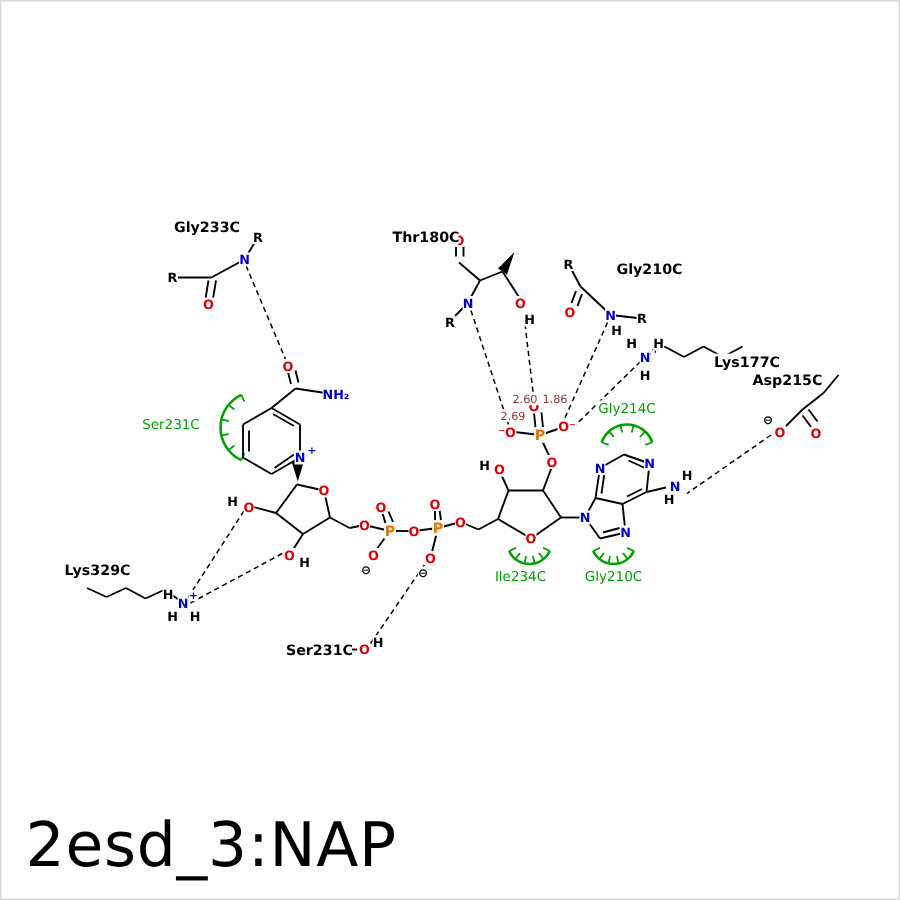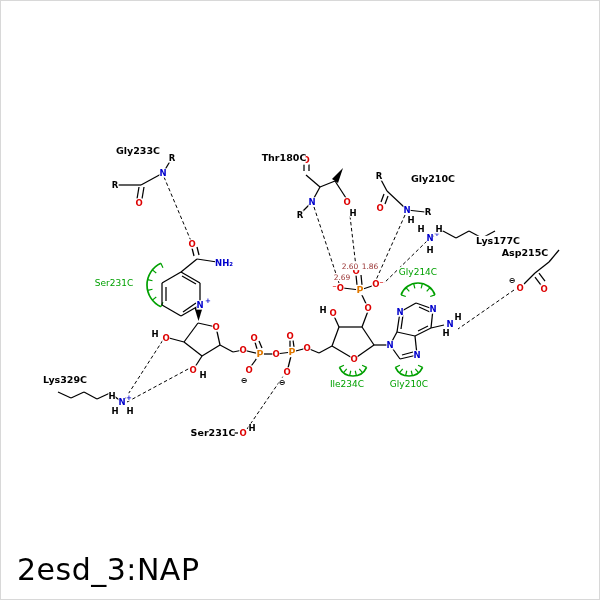--- a/index.html
+++ b/index.html
@@ -1,18 +1,18 @@
 <!DOCTYPE html>
 <html><head>
 <meta charset="utf-8">
 <style>
   html,body{margin:0;padding:0;background:#ffffff;}
   .canvas{position:relative;width:600px;height:600px;background:#ffffff;border:1px solid #d8d8d8;box-sizing:border-box;overflow:hidden;font-family:"DejaVu Sans",sans-serif;}
   svg text{font-family:"DejaVu Sans",sans-serif;}
-  .plot-title{position:absolute;left:16px;bottom:12px;font-size:30px;color:#000;letter-spacing:0.5px;}
+  .plot-title{position:absolute;left:16px;bottom:12px;font-size:41px;color:#000;letter-spacing:0.5px;}
 </style>
 </head>
 <body>
 
 <div class="canvas">
   <svg id="plot" width="600" height="545" viewBox="0 0 600 545">
       <g>
         <path d="M 159.8571617182232 305.7513868888796 A 24 24 0 0 1 159.8571617182232 262.2486131111204" fill="none" stroke="#00a000" stroke-width="1.7"></path>
         <line x1="159.8571617182232" y1="305.7513868888796" x2="161.9702530269267" y2="301.21984795369633" stroke="#00a000" stroke-width="1.2"></line>
         <line x1="151.3484969250327" y1="299.1036893851961" x2="155.23422673231755" y2="295.9570874299469" stroke="#00a000" stroke-width="1.2"></line>

